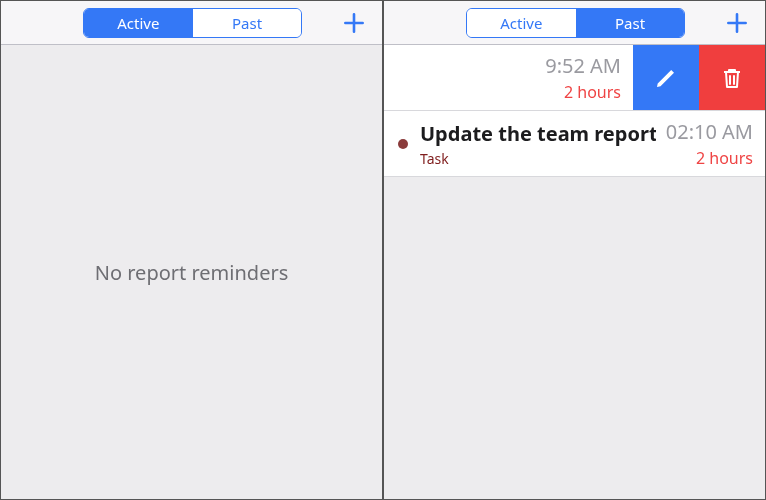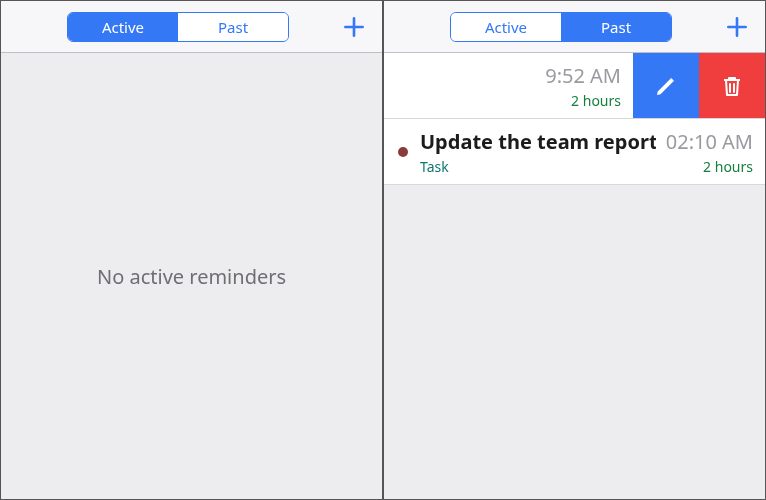--- a/index.html
+++ b/index.html
@@ -13,26 +13,27 @@
     width: 766px; height: 500px;
   }
   .pane {
     width: 383px; height: 500px;
     border: 1px solid #555;
     display: flex; flex-direction: column;
     background: #edecee;
     overflow: hidden;
   }
   .header {
-    height: 52px;
+    height: 44px;
     border-bottom: 1px solid #bfbfc7;
     display: flex; align-items: center;
     padding: 0 8px;
     background: #f7f6f8;
     flex-shrink: 0;
+    gap: 16px;
   }
   .header-spacer-left { flex: 0 0 58px; }
   .seg {
     display: flex;
     width: 222px; height: 30px;
     border: 1px solid #3478f6;
     border-radius: 6px;
     overflow: hidden;
   }
   .seg-btn {
@@ -103,32 +104,32 @@
   }
   .row-title {
     font-size: 20px;
     font-weight: 700;
     color: #1c1c1e;
     white-space: nowrap;
     overflow: hidden;
   }
   .row-sub {
     font-size: 14px;
-    color: #0f766e;
+    color: #7f1d1d;
     margin-top: 2px;
   }
   .row-time {
     display: flex; flex-direction: column;
     align-items: flex-end;
     justify-content: center;
     margin-left: 10px;
     flex-shrink: 0;
   }
   .row-time .t1 { font-size: 20px; color: #9a9aa0; }
-  .row-time .t2 { font-size: 14px; color: #15803d; margin-top: 2px; }
+  .row-time .t2 { font-size: 16px; color: #ef4444; margin-top: 2px; }
   .action {
     width: 66px;
     display: flex; align-items: center; justify-content: center;
     color: #fff;
     flex-shrink: 0;
     cursor: pointer;
   }
   .action.edit { background: #3478f6; }
   .action.delete { background: #f03e3e; }
   .action svg { display: block; }
@@ -146,21 +147,21 @@
         <div class="seg-btn">Past</div>
       </div>
       <div class="header-spacer-mid"></div>
       <div class="plus">
         <svg width="26" height="26" viewBox="0 0 24 24">
           <path d="M12 4v16M4 12h16" stroke="#3478f6" stroke-width="2.4" stroke-linecap="round" fill="none"></path>
         </svg>
       </div>
     </div>
     <div class="body">
-      <div class="empty-msg">No active reminders</div>
+      <div class="empty-msg">No report reminders</div>
     </div>
   </div>
 
   <div class="pane">
     <div class="header">
       <div class="header-spacer-left"></div>
       <div class="seg">
         <div class="seg-btn">Active</div>
         <div class="seg-btn sel">Past</div>
       </div>

